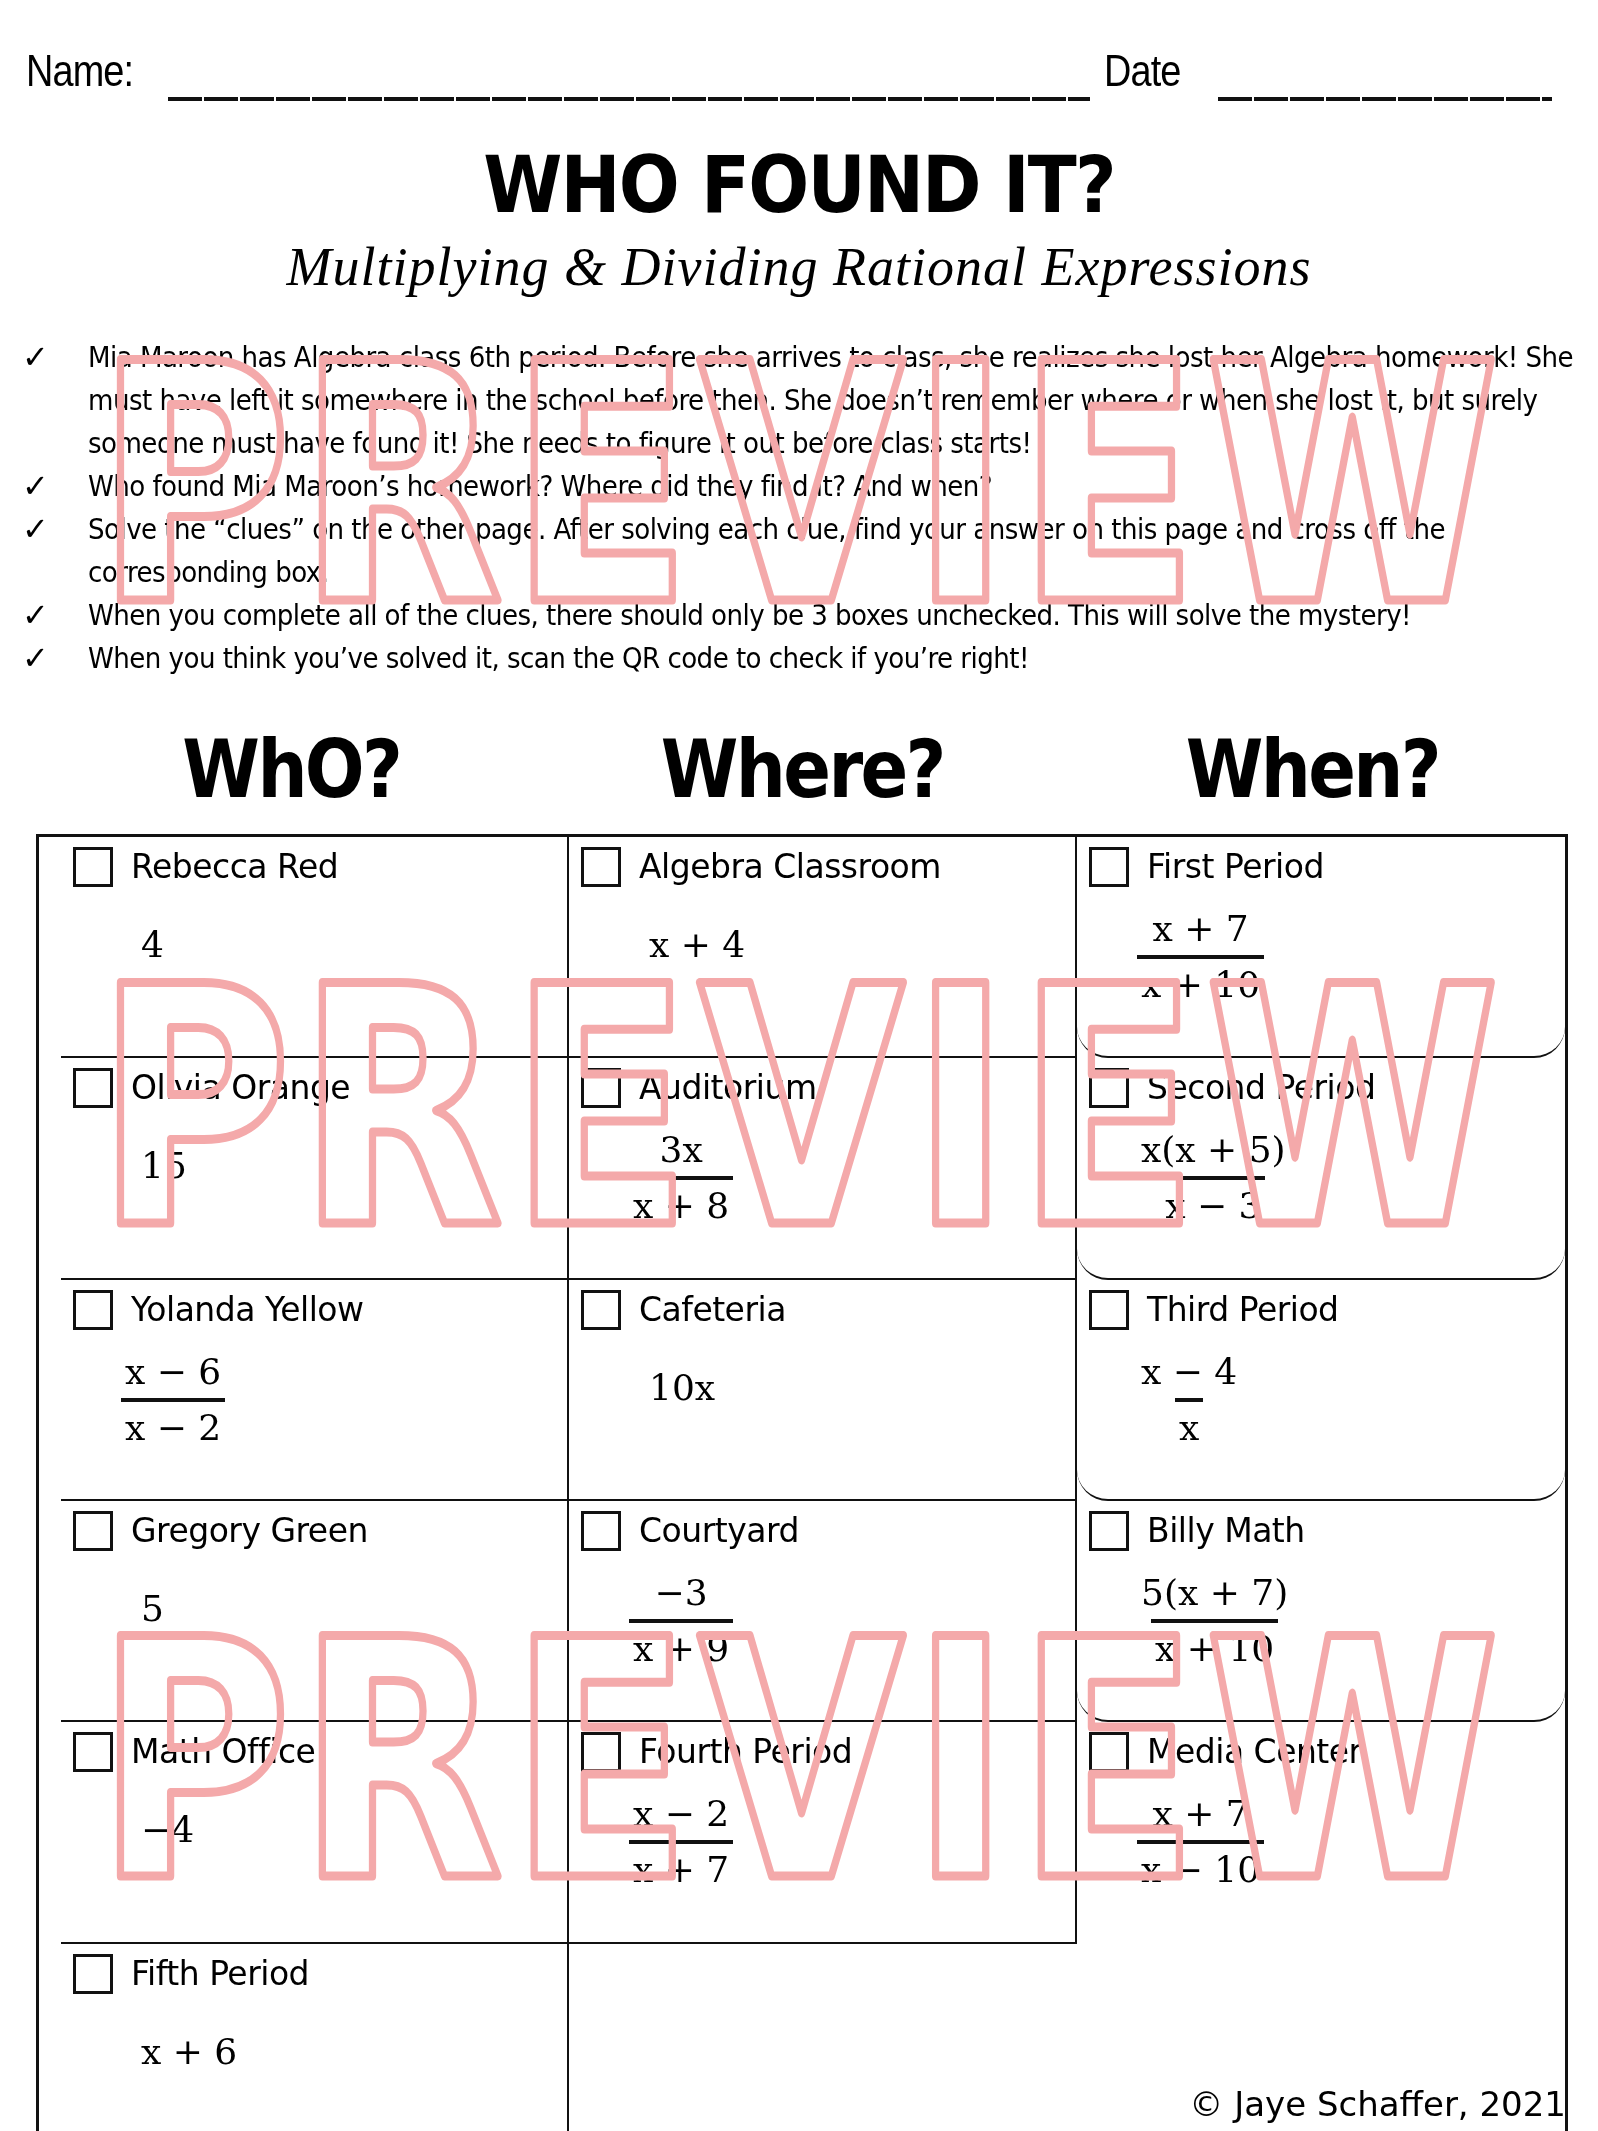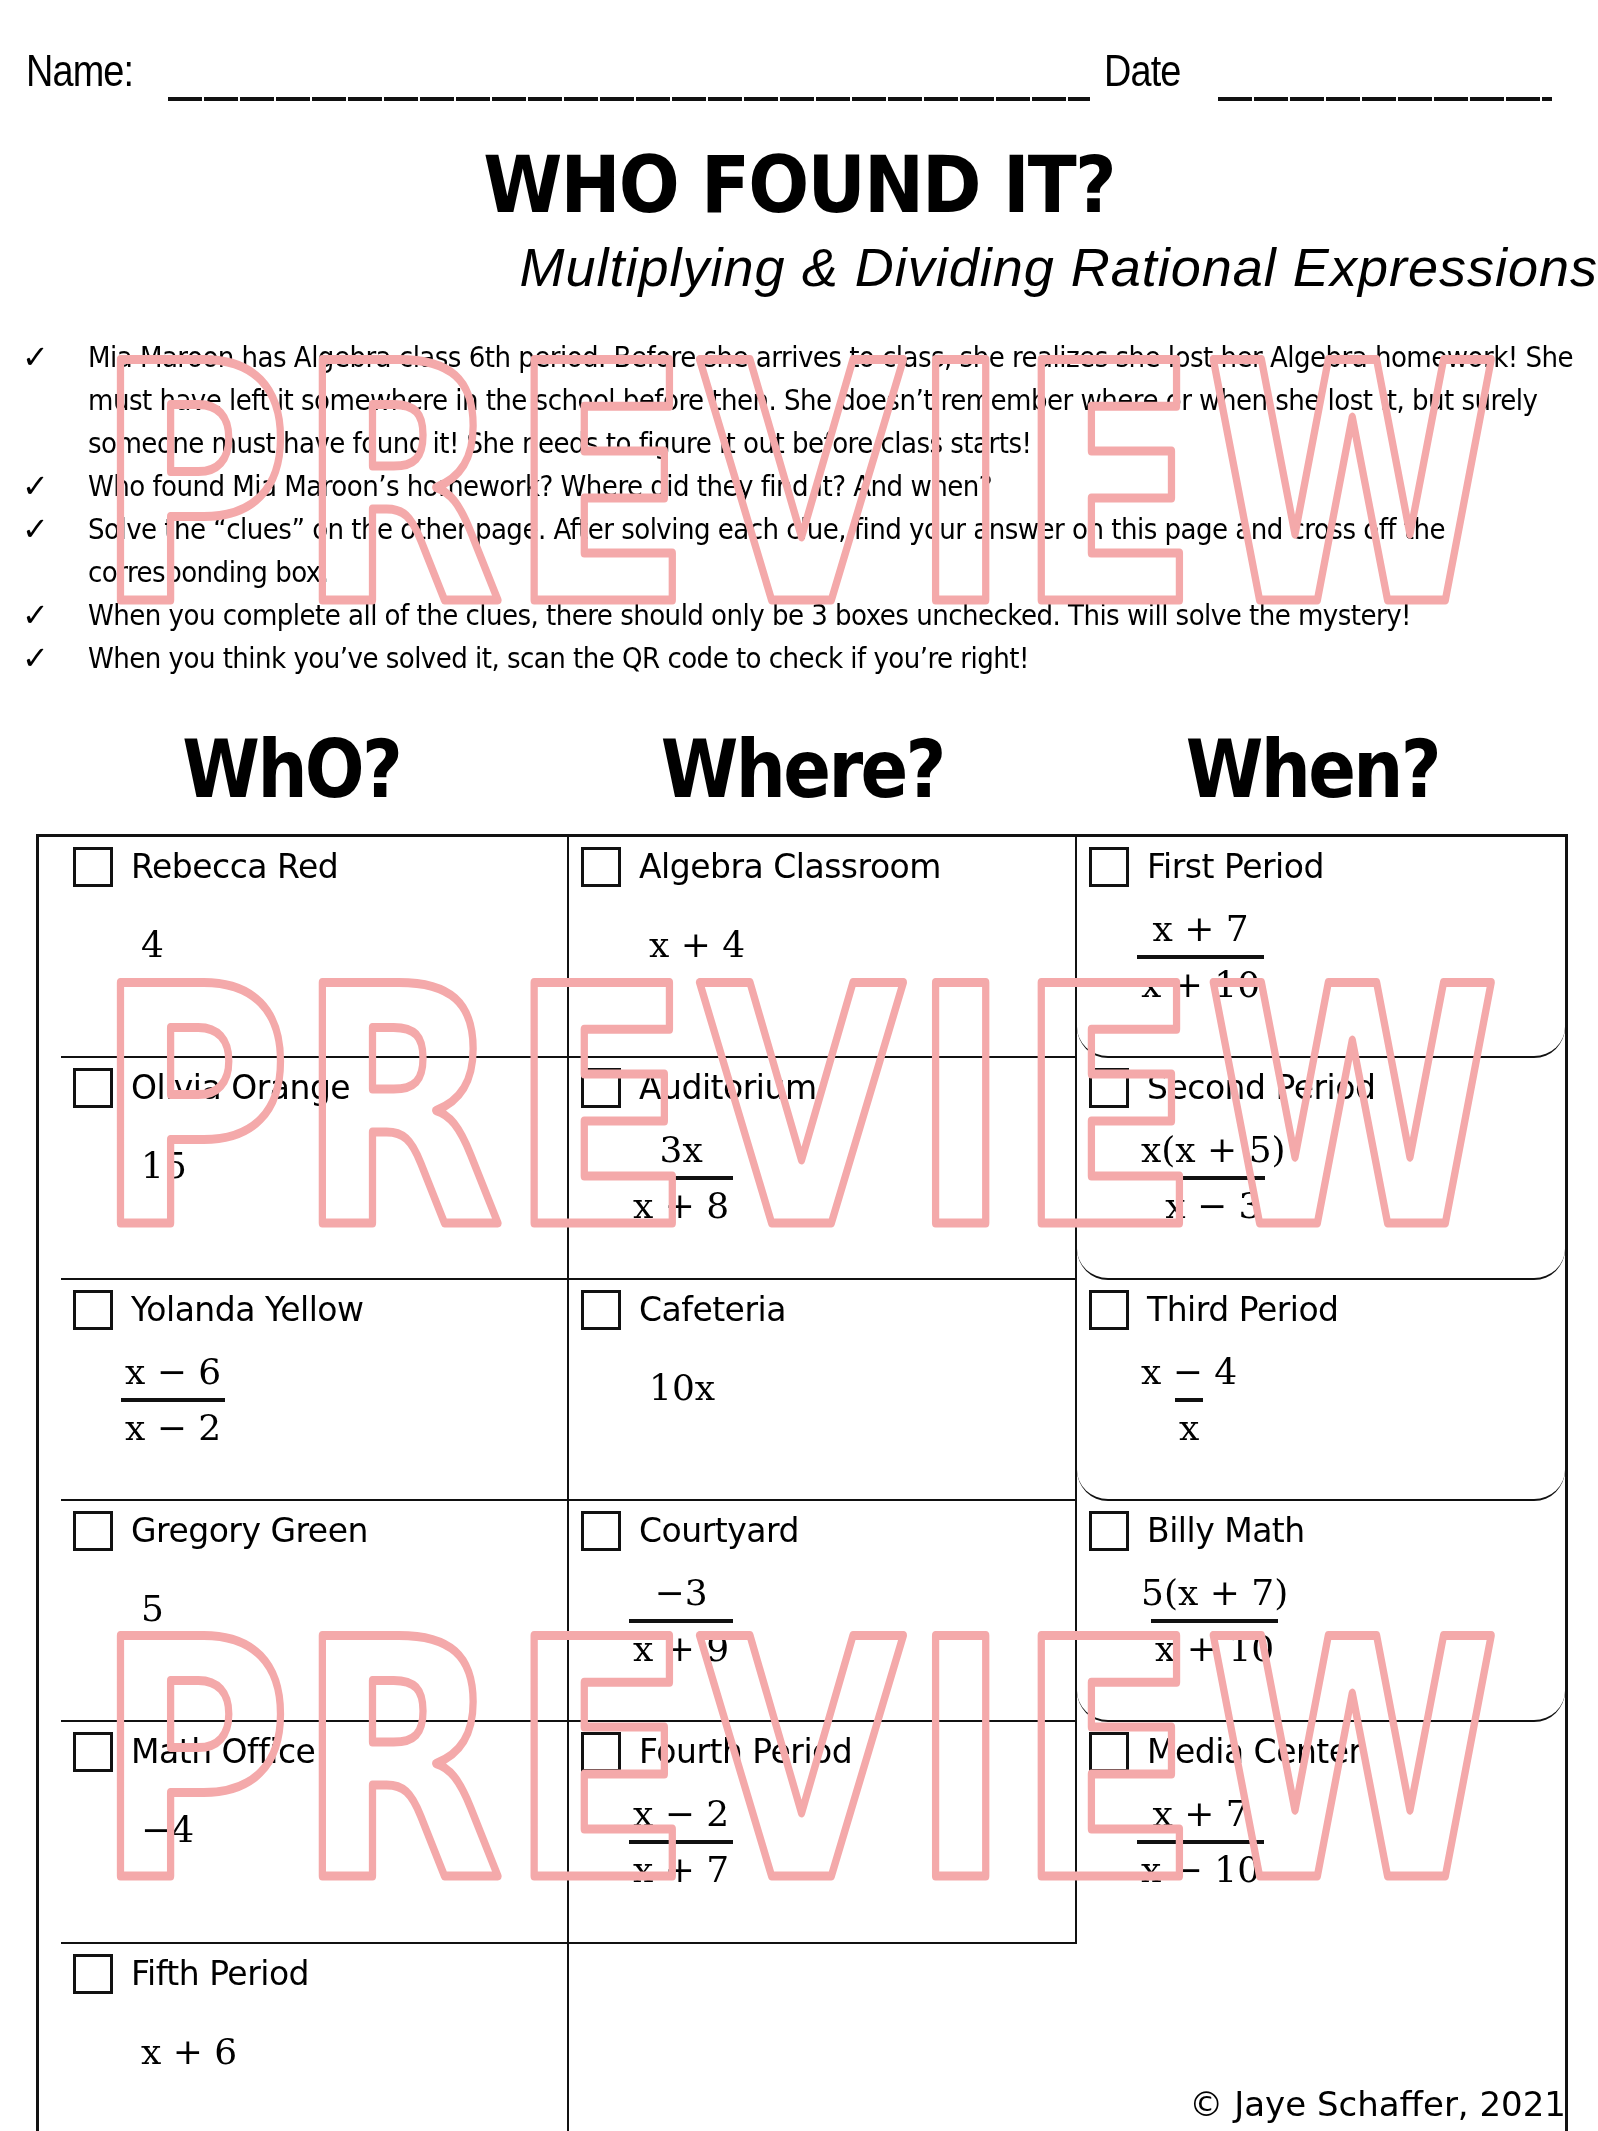--- a/index.html
+++ b/index.html
@@ -7,21 +7,21 @@
 
     .hdr-row { position: absolute; top: 8px; left: 26px; right: 26px; height: 60px; font-size: 44px; font-family: Liberation Sans, sans-serif; font-weight: 300; letter-spacing: -1px; margin-top: 33px; }
     .hdr-row span { position: absolute; top: 0; line-height: 60px; transform: scaleX(0.86); transform-origin: left center; }
     .name-label { left: 0; }
     .date-label { left: 1078px; }
     .line { position: absolute; top: 56px; height: 4px; background: repeating-linear-gradient(90deg, #111 0 34px, #fff 34px 36px); }
     .name-line { left: 142px; width: 922px; }
     .date-line { left: 1192px; width: 334px; }
 
     .title { position: absolute; top: 140px; left: 0; width: 1598px; text-align: center; font-family: "DejaVu Sans", sans-serif; font-weight: bold; font-size: 78px; line-height: 90px; letter-spacing: -2px; transform: scaleX(0.92); }
-    .subtitle { position: absolute; top: 232px; left: 0; width: 1598px; text-align: right; font-family: Liberation Sans, sans-serif; font-style: italic; font-size: 54px; line-height: 70px; letter-spacing: 1px; font-weight: 300; }
+    .subtitle { position: absolute; top: 232px; left: 0; width: 1598px; text-align: center; font-family: Liberation Serif, serif; font-style: italic; font-size: 54px; line-height: 70px; letter-spacing: 1px; font-weight: 300; }
 
     .instructions { position: absolute; top: 336px; left: 22px; width: 1560px; font-family: "DejaVu Sans", sans-serif; font-size: 29px; line-height: 43px; letter-spacing: -0.6px; }
     .inst-item { position: relative; padding-left: 66px; }
     .inst-item .check { position: absolute; left: 0; top: 0; font-size: 32px; font-weight: bold; }
     .inst-item .txt { display: block; transform: scaleX(0.9); transform-origin: left top; width: 111%; }
 
     .col-heads { position: absolute; top: 720px; left: 36px; width: 1532px; height: 100px; display: flex; }
     .col-head { width: 33.333%; text-align: center; font-family: "DejaVu Sans", sans-serif; font-weight: bold; font-size: 80px; line-height: 100px; letter-spacing: -3px; transform: scaleX(0.88); }
 
     .grid { position: absolute; top: 834px; left: 36px; width: 1532px; height: 1334px; border: 3px solid #111; box-sizing: border-box; display: grid; grid-template-columns: 508px 508px 1fr; grid-template-rows: repeat(6, 1fr); padding-left: 22px; }

